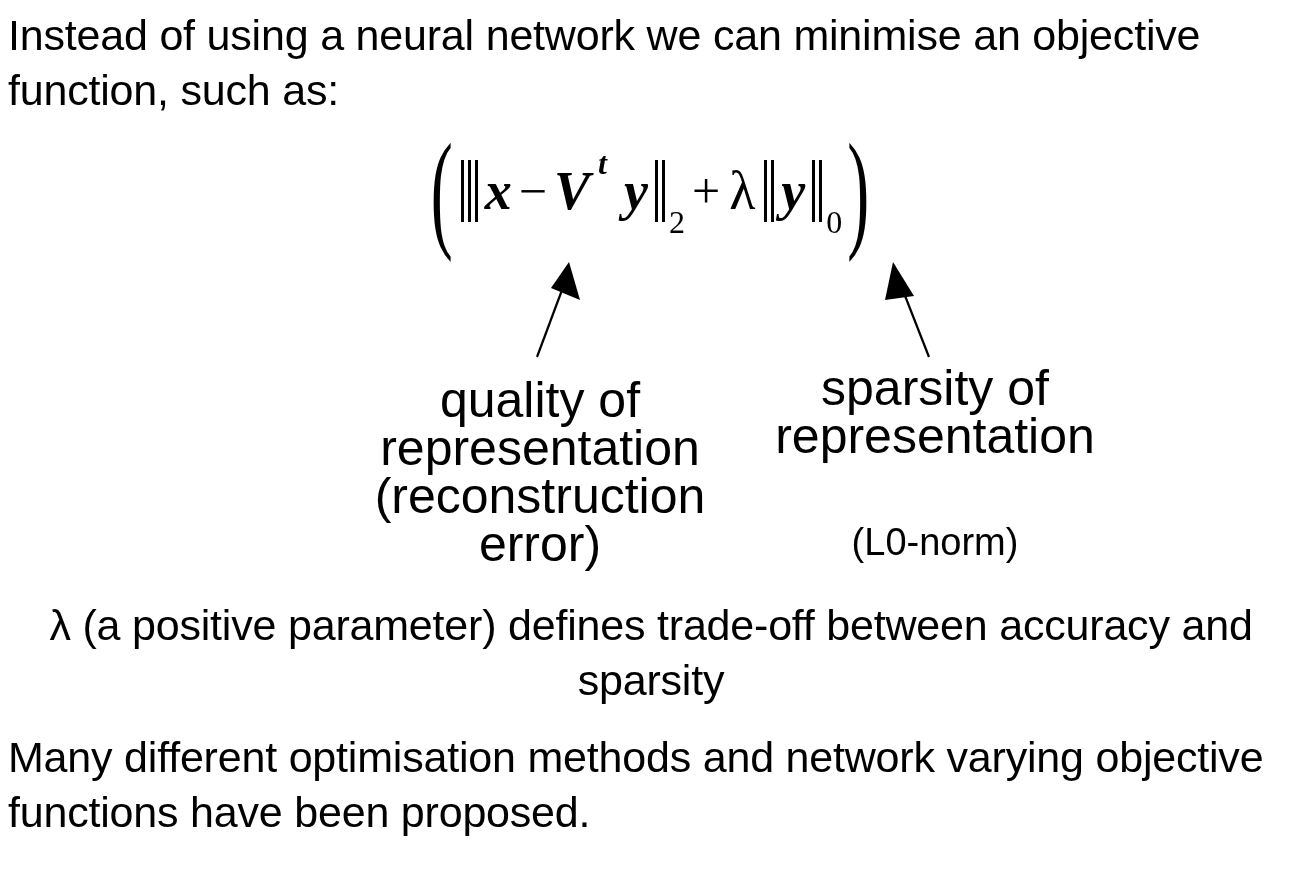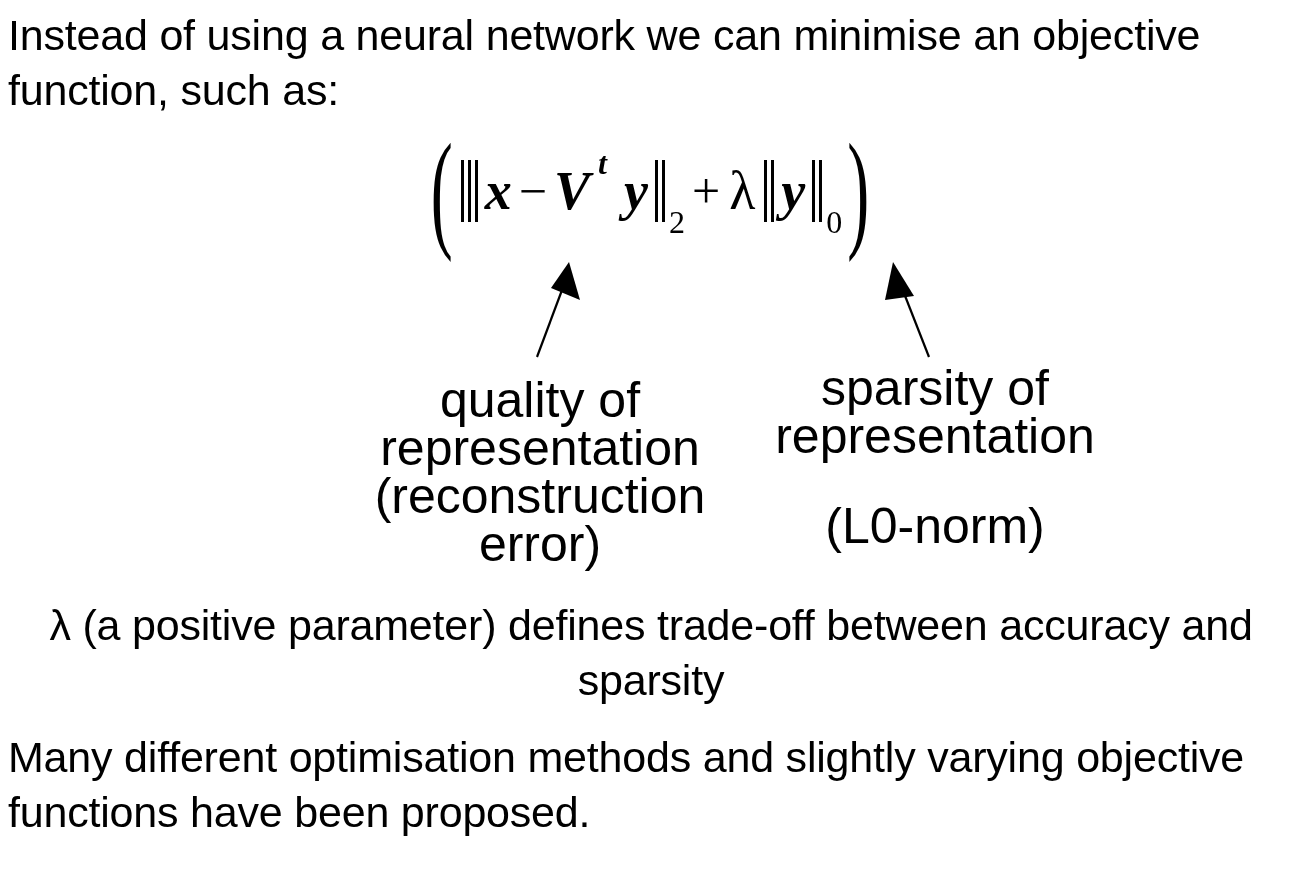--- a/index.html
+++ b/index.html
@@ -163,22 +163,22 @@
     font-family: "Liberation Sans", sans-serif;
     font-size: 50px;
     line-height: 48px;
     color: #000000;
     text-align: center;
     white-space: pre-line;
   }
   #annot-left  { left: 360px; top: 376px; width: 360px; }
   #annot-right { left: 770px; top: 364px; width: 330px; }
   #annot-right-sub {
-    left: 770px; top: 502px; width: 330px;
-    font-size: 50px; line-height: 48px;
+    left: 770px; top: 518px; width: 330px;
+    font-size: 38px; line-height: 48px;
   }
 
   
   #arrows {
     position: absolute;
     left: 0; top: 0;
     width: 1300px;
     height: 872px;
     pointer-events: none;
   }
@@ -240,15 +240,15 @@
 (reconstruction
 error)</div>
 
   <div class="annot" id="annot-right">sparsity of
 representation</div>
 
   <div class="annot" id="annot-right-sub">(L0-norm)</div>
 
   <div class="para" id="lambda-text">λ (a positive parameter) defines trade-off between accuracy and sparsity</div>
 
-  <div class="para" id="methods-text">Many different optimisation methods and slightly varying objective functions have been proposed.</div>
+  <div class="para" id="methods-text">Many different optimisation methods and network varying objective functions have been proposed.</div>
 
 </div>
 
 </body></html>

